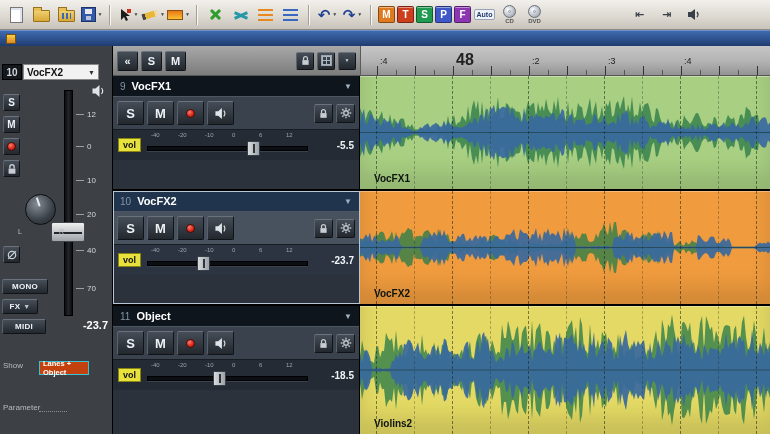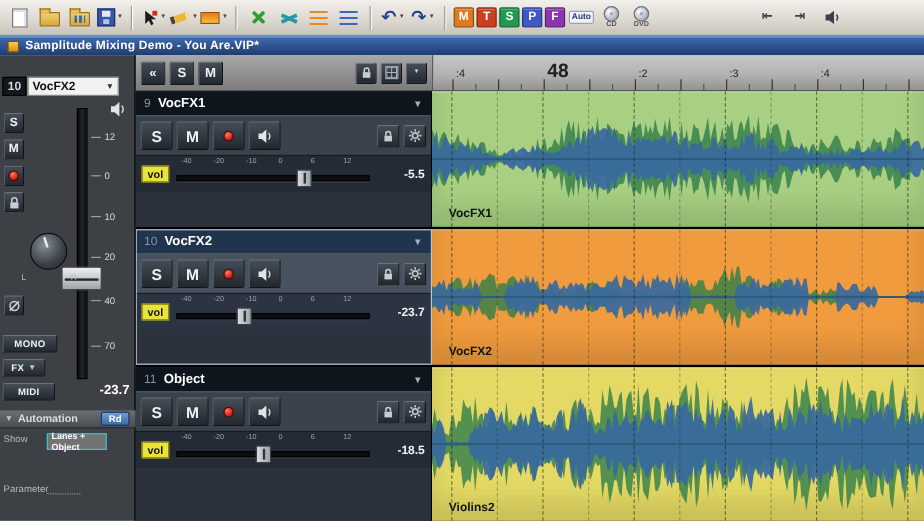--- a/index.html
+++ b/index.html
@@ -81,21 +81,21 @@
 .te-wide{position:absolute;left:2px;height:15px;font-size:8px;letter-spacing:.3px}
 #te-mono{top:233px;width:46px}
 #te-fx{top:253px;width:36px;gap:3px}
 #te-midi{top:273px;width:44px}
 #auto-head{top:296px}
 #auto-rd{position:absolute;right:5px;top:1px;width:24px;height:12px;background:linear-gradient(#6f9fd8,#3a6aa8);border:1px solid #1e3c66;color:#fff;font-size:8px;font-weight:bold;display:flex;align-items:center;justify-content:center;border-radius:2px}
 .te-row{position:absolute;left:0;width:92px;height:18px;display:flex;align-items:flex-start;padding:0 3px;gap:3px}
 #row-show{top:315px}#row-effect{top:336px}#row-param{top:357px}
 .te-row .lab{font-size:8px;color:#b4bac0;width:33px;flex:none}
 .val-box{flex:1;height:14px;display:flex;align-items:center;padding:0 3px;font-size:7.5px}
-#show-box{background:#737373;border:1px solid #39c2d4;color:#fff;font-weight:bold}
+#show-box{background:#c2410c;border:1px solid #39c2d4;color:#fff;font-weight:bold}
 #effect-box{background:#0e1216;border:1px solid #3c434b;color:#c6ccd2}
 #param-dash{flex:1;height:9px;border-bottom:1px dotted #8a9096;margin-right:22px}
 
 
 .arrange{flex:1;display:flex;flex-direction:column;min-width:0}
 .arr-header{height:30px;display:flex;flex:none}
 .ah-left{width:247px;flex:none;background:linear-gradient(#a8a8a8,#7c7c7c);border-bottom:1px solid #555;display:flex;align-items:center;gap:3px;padding:0 4px}
 .ahb{height:20px;min-width:21px;font-size:11px}
 .ah-spacer{flex:1}
 .ah-sm{width:18px;height:18px}
@@ -223,21 +223,20 @@
       <svg width="14" height="13" viewBox="0 0 14 13">
           <polygon points="1,4 4,4 8,1 8,12 4,9 1,9" fill="#3a4048"></polygon>
           <path d="M10 4 q2 2.5 0 5" stroke="#3a4048" stroke-width="1.3" fill="none"></path>
         </svg>
     </button>
   </span>
 </div>
 
 <div class="titlebar">
   <span class="doc-ic"></span>
-  <span class="t-text">Samplitude Mixing Demo - You Are.VIP*</span>
 </div>
 
 <div class="main">
 
   <div class="track-editor">
     <div id="te-num">10</div>
     <div id="te-name">
       <span>VocFX2</span>
       <span class="cc">▼</span>
     </div>
@@ -277,25 +276,20 @@
           <line x1="2.5" y1="11.5" x2="11.5" y2="2.5" stroke="#ccd2d8" stroke-width="1.4"></line>
         </svg>
     </button>
     <div id="te-val">-23.7</div>
     <button class="dbtn te-wide" id="te-mono">MONO</button>
     <button class="dbtn te-wide" id="te-fx">
       <span>FX</span>
       <span class="te-caret">▼</span>
     </button>
     <button class="dbtn te-wide" id="te-midi">MIDI</button>
-    <div class="te-header" id="auto-head">
-      <span class="te-caret">▼</span>
-      <span>Automation</span>
-      <button id="auto-rd">Rd</button>
-    </div>
     <div class="te-row" id="row-show">
       <span class="lab">Show</span>
       <div class="val-box" id="show-box">Lanes + Object</div>
     </div>
     <div class="te-row" id="row-param">
       <span class="lab">Parameter</span>
       <div id="param-dash"></div>
     </div>
   </div>
 

